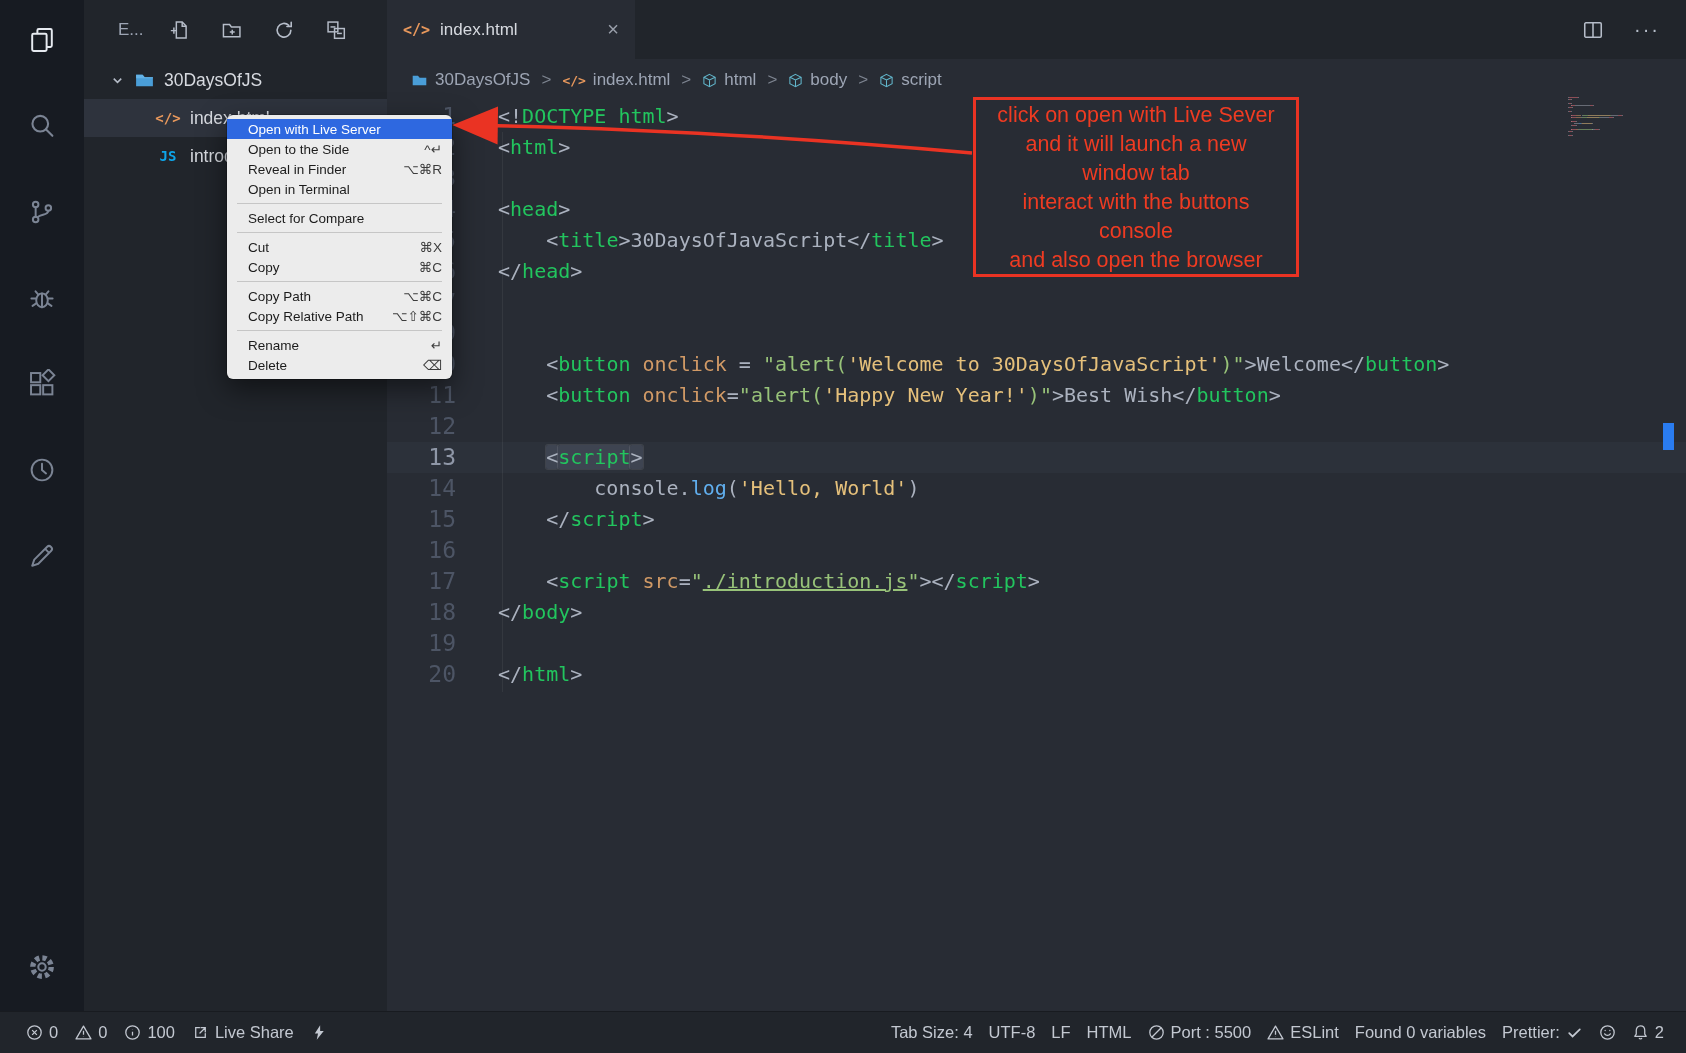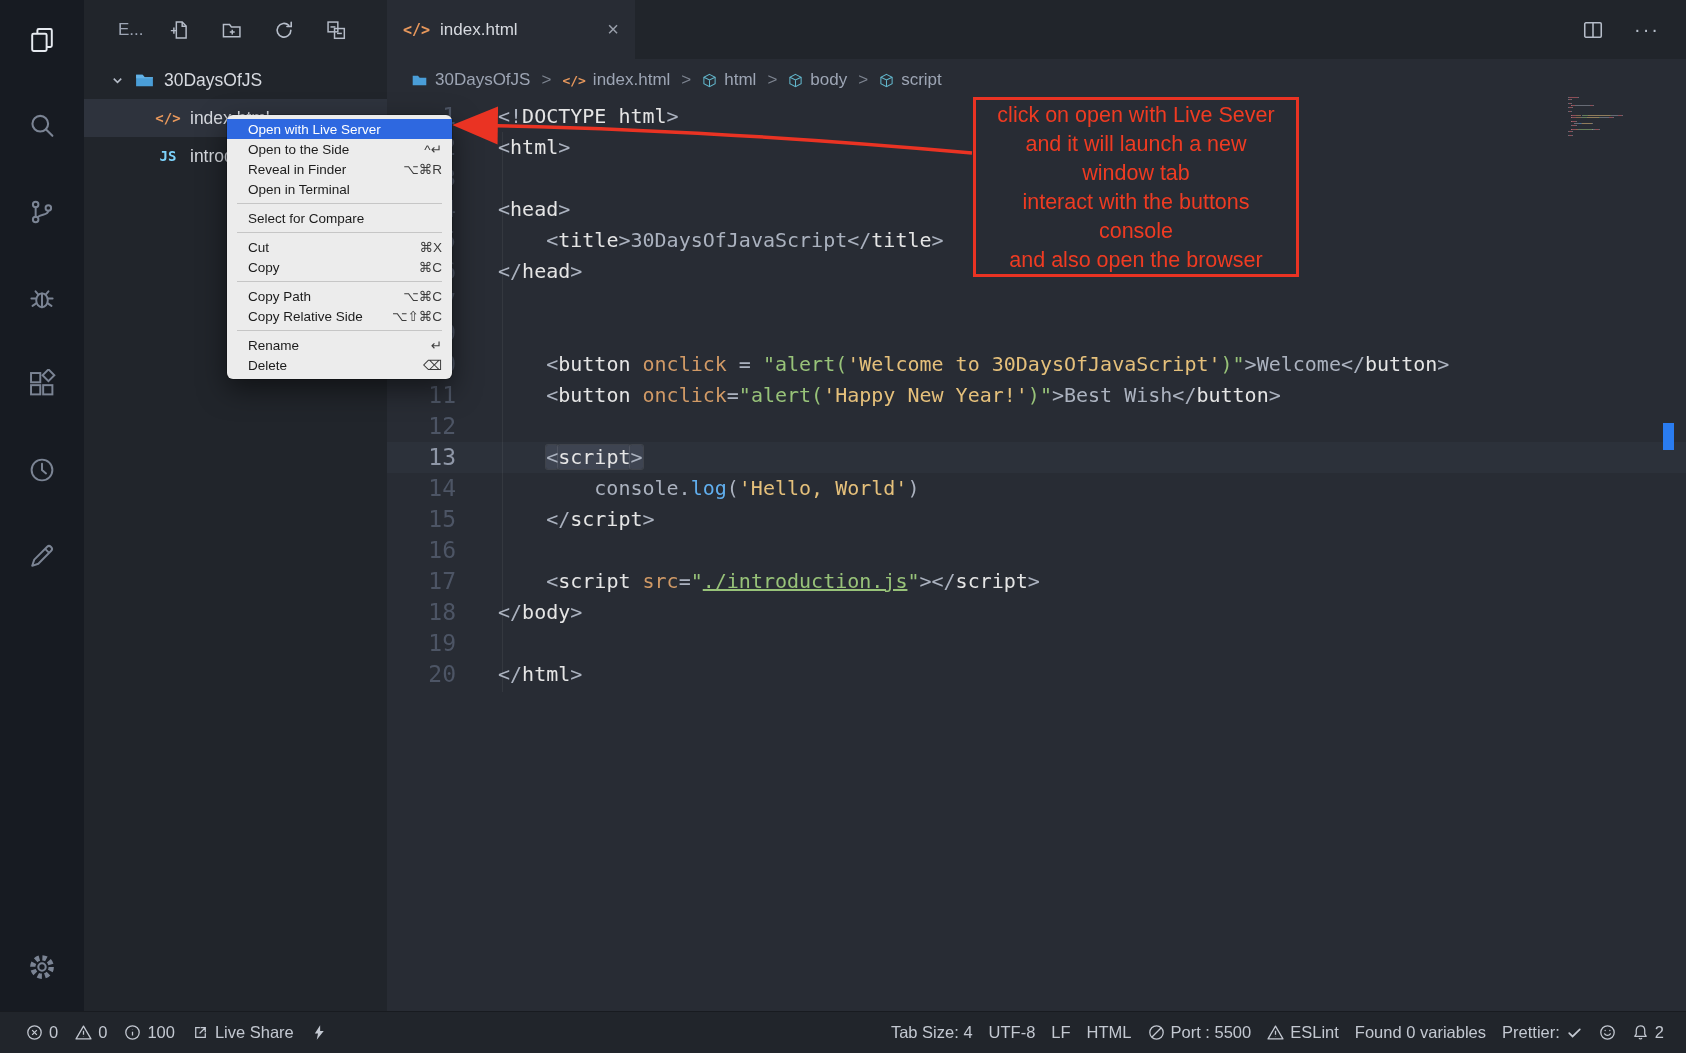--- a/index.html
+++ b/index.html
@@ -23,21 +23,21 @@
   .sb-action{color:#b6bdc9;margin-left:30px;cursor:pointer;display:flex;}
   .sb-action svg{width:22px;height:22px;}
   .tree{padding-top:2px;font-size:17.5px;color:#d7dae0;}
   .tree-root{height:38px;display:flex;align-items:center;padding-left:26px;gap:9px;cursor:pointer;font-weight:500;}
   .chevron{display:flex;color:#b6bdc9;}
   .tree-file{height:38px;display:flex;align-items:center;padding-left:72px;gap:10px;cursor:pointer;}
   .tree-file.selected{background:#2e333d;}
   .tf-icon{display:flex;width:24px;justify-content:center;}
   .fic{font-family:"DejaVu Sans Mono",monospace;font-weight:bold;font-size:14px;}
   .html-ic{color:#e8985c;}
-  .js-ic{color:#7dd3fc;}
+  .js-ic{color:#0ea5e9;}
   
   .editor{position:absolute;left:387px;top:0;right:0;bottom:42px;background:#282c34;}
   .tab-bar{height:59px;background:#21252b;display:flex;align-items:stretch;}
   .tab{width:216px;background:#282c34;display:flex;align-items:center;gap:10px;padding:0 16px;
     color:#d7dae0;font-size:17px;cursor:pointer;}
   .tab .fic{font-size:15px;}
   .tab-close{margin-left:auto;color:#9aa0ab;font-size:20px;cursor:pointer;}
   .tab-actions{margin-left:auto;display:flex;align-items:center;gap:30px;padding-right:26px;color:#b6bdc9;}
   .tab-actions svg{width:22px;height:22px;}
   .more-dots{font-size:20px;letter-spacing:2px;cursor:pointer;}
@@ -51,21 +51,21 @@
   
   .code{position:absolute;top:101px;left:0;right:0;bottom:0;
     font-family:"DejaVu Sans Mono",monospace;font-size:20px;line-height:31px;}
   .indent-guide{position:absolute;left:115px;top:31px;height:560px;width:1px;background:rgba(255,255,255,.06);}
   .code-line{display:flex;white-space:pre;}
   .code-line.current{background:#2c313a;}
   .ln{flex:0 0 69px;text-align:right;color:#4d5565;font-size:23px;}
   .code-line.current .ln{color:#8f97a7;}
   .lc{margin-left:42px;}
   .tk-pl{color:#abb2bf;}
-  .tk-tag{color:#e5e5e5;margin-top:40px;}
+  .tk-tag{color:#22c55e;margin-top:40px;}
   .tk-attr{color:#d19a66;}
   .tk-str{color:#98c379;}
   .tk-jstr{color:#e5c07b;}
   .tk-fn{color:#61afef;}
   .tk-link{color:#98c379;text-decoration:underline;}
   .hl{background:#3e4451;box-shadow:0 0 0 1px rgba(255,255,255,.09);border-radius:2px;}
   .minimap{position:absolute;top:-4px;right:30px;width:88px;}
   .mm-line{height:2px;display:flex;}
   .mm-line span{height:1.4px;opacity:.55;}
   .ov-marker{position:absolute;right:12px;top:322px;width:11px;height:27px;background:#2a7cf0;}
@@ -566,21 +566,21 @@
       <div class="menu-item">
         <span class="menu-label">Copy</span>
         <span class="menu-shortcut">⌘C</span>
       </div>
       <div class="menu-separator"></div>
       <div class="menu-item">
         <span class="menu-label">Copy Path</span>
         <span class="menu-shortcut">⌥⌘C</span>
       </div>
       <div class="menu-item">
-        <span class="menu-label">Copy Relative Side</span>
+        <span class="menu-label">Copy Relative Path</span>
         <span class="menu-shortcut">⌥⇧⌘C</span>
       </div>
       <div class="menu-separator"></div>
       <div class="menu-item">
         <span class="menu-label">Rename</span>
         <span class="menu-shortcut">↵</span>
       </div>
       <div class="menu-item">
         <span class="menu-label">Delete</span>
         <span class="menu-shortcut">⌫</span>

